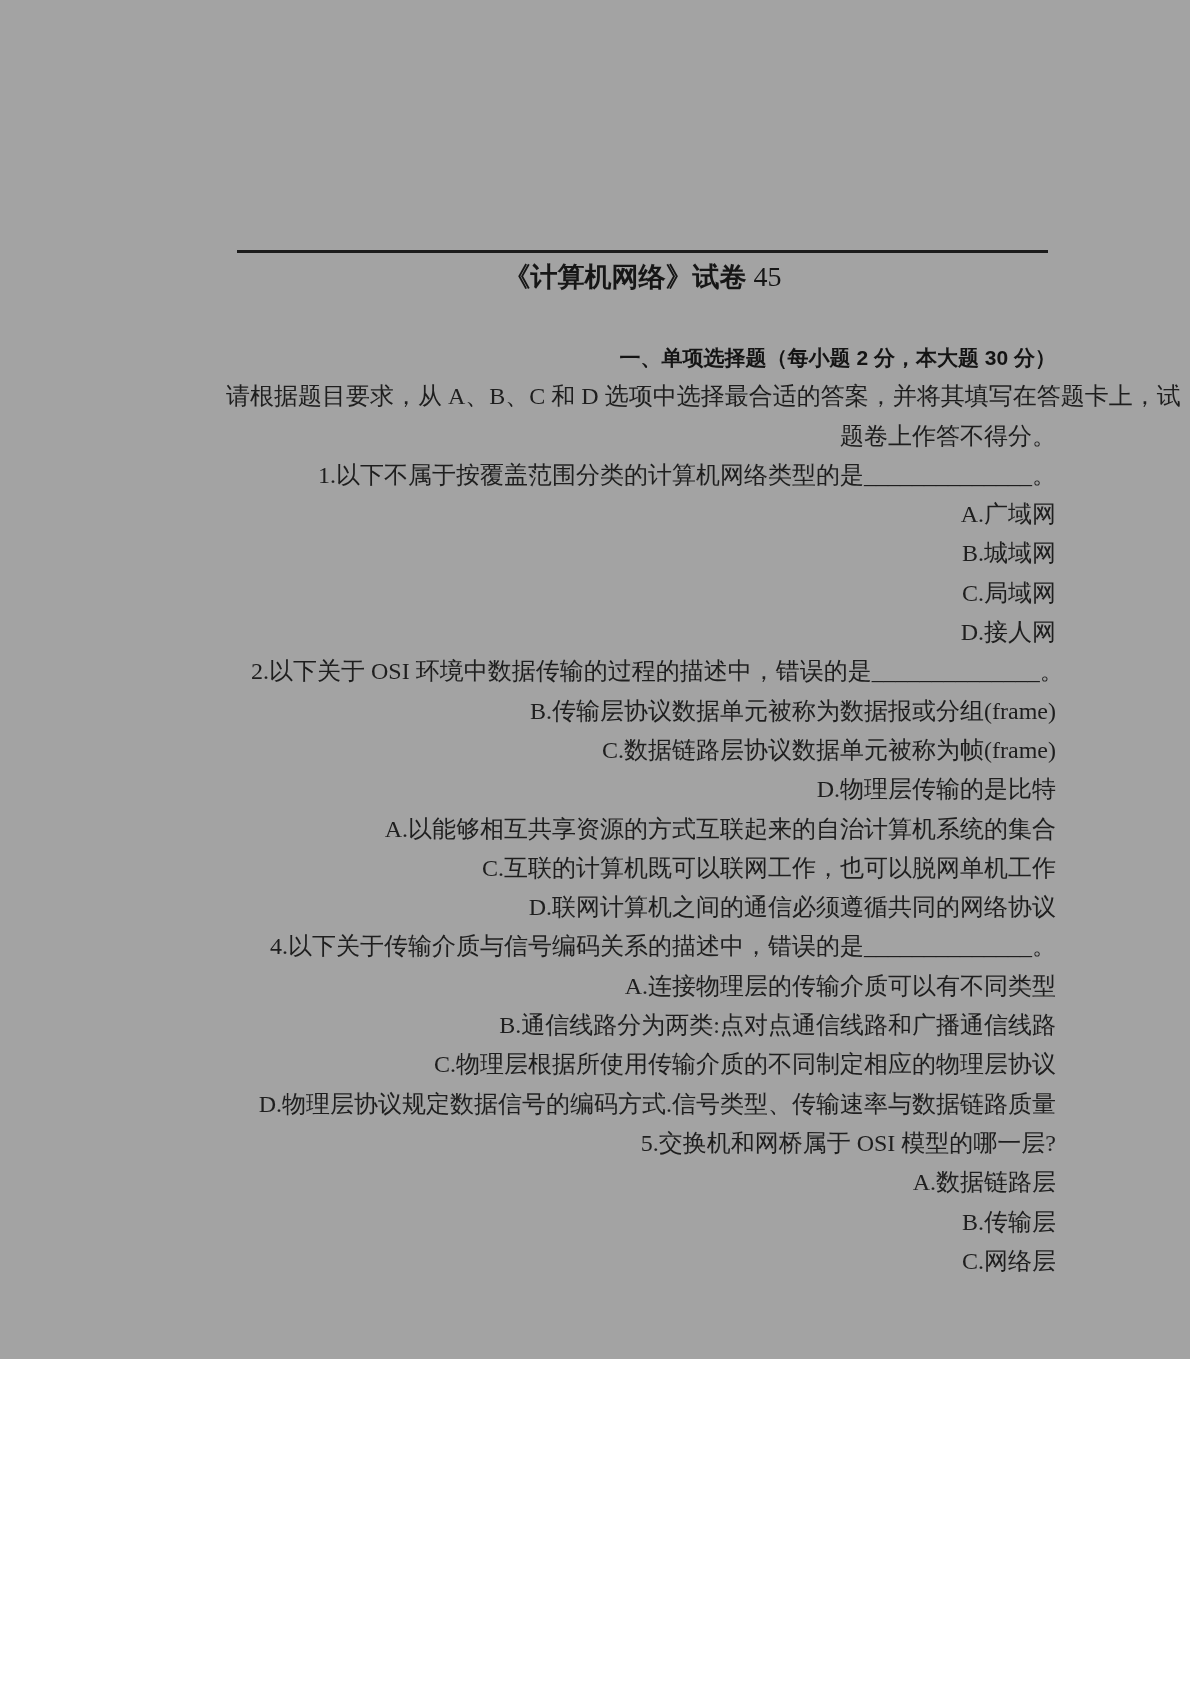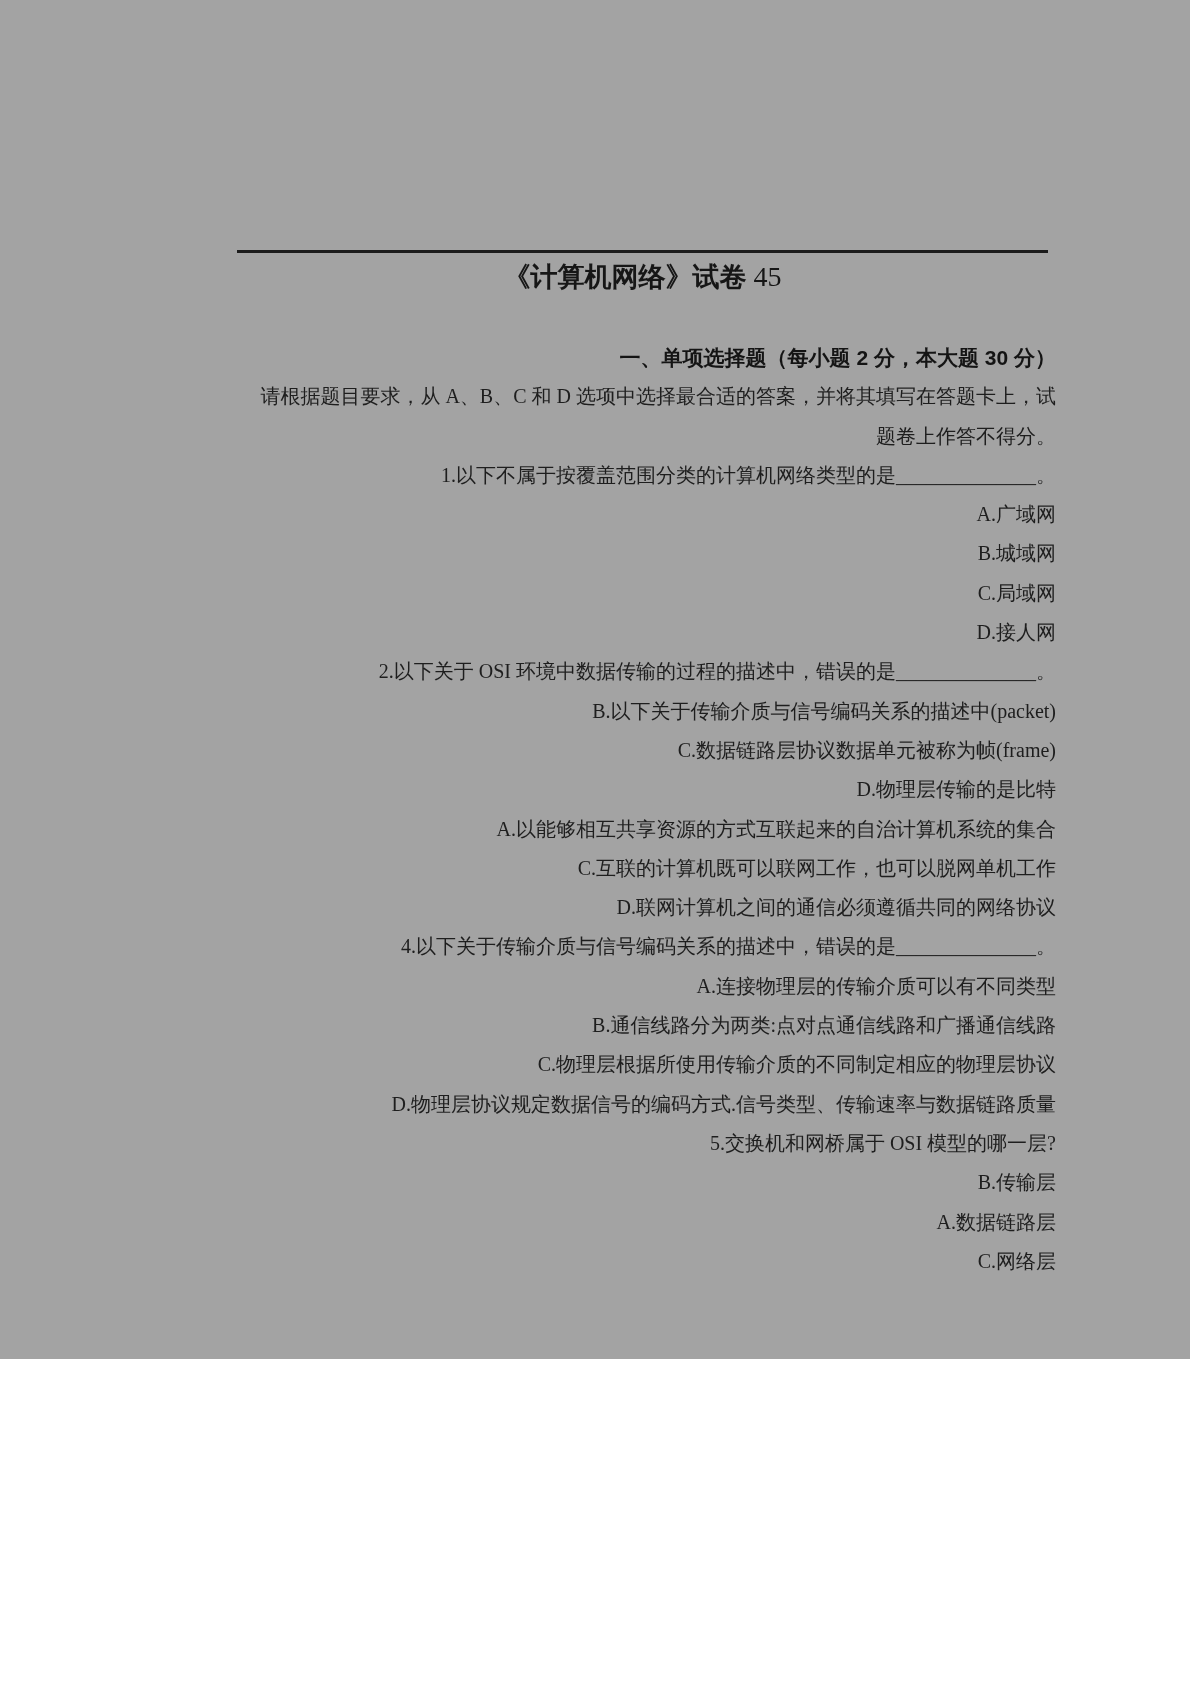--- a/index.html
+++ b/index.html
@@ -44,21 +44,21 @@
   .content {
     position: absolute;
     left: 226px;
     top: 338px;
     width: 830px;
     text-align: right;
   }
   .line {
     height: 39.3px;
     line-height: 39.3px;
-    font-size: 20px;
+    font-size: 24px;
     white-space: nowrap;
     color: #1e1e1e;
   }
   .line.heading {
     font-family: "Liberation Sans", sans-serif;
     font-weight: 700;
     font-size: 21px;
     color: #141414;
   }
   .line.indent { padding-left: 34px; }
@@ -82,33 +82,33 @@
     <div class="line">请根据题目要求，从 A、B、C 和 D 选项中选择最合适的答案，并将其填写在答题卡上，试</div>
     <div class="line indent">题卷上作答不得分。</div>
 
     <div class="line stem"><span class="marker">1.</span><span>以下不属于按覆盖范围分类的计算机网络类型的是______________。</span></div>
     <div class="line option"><span class="marker">A.</span><span>广域网</span></div>
     <div class="line option"><span class="marker">B.</span><span>城域网</span></div>
     <div class="line option"><span class="marker">C.</span><span>局域网</span></div>
     <div class="line option"><span class="marker">D.</span><span>接人网</span></div>
 
     <div class="line stem"><span class="marker">2.</span><span>以下关于 OSI 环境中数据传输的过程的描述中，错误的是______________。</span></div>
-    <div class="line option"><span class="marker">B.</span><span>以下关于传输介质与信号编码关系的描述中(packet)</span></div>
+    <div class="line option"><span class="marker">B.</span><span>传输层协议数据单元被称为数据报或分组(frame)</span></div>
     <div class="line option"><span class="marker">C.</span><span>数据链路层协议数据单元被称为帧(frame)</span></div>
     <div class="line option"><span class="marker">D.</span><span>物理层传输的是比特</span></div>
 
     <div class="line option"><span class="marker">A.</span><span>以能够相互共享资源的方式互联起来的自治计算机系统的集合</span></div>
     <div class="line option"><span class="marker">C.</span><span>互联的计算机既可以联网工作，也可以脱网单机工作</span></div>
     <div class="line option"><span class="marker">D.</span><span>联网计算机之间的通信必须遵循共同的网络协议</span></div>
 
     <div class="line stem"><span class="marker">4.</span><span>以下关于传输介质与信号编码关系的描述中，错误的是______________。</span></div>
     <div class="line option"><span class="marker">A.</span><span>连接物理层的传输介质可以有不同类型</span></div>
     <div class="line option"><span class="marker">B.</span><span>通信线路分为两类:点对点通信线路和广播通信线路</span></div>
     <div class="line option"><span class="marker">C.</span><span>物理层根据所使用传输介质的不同制定相应的物理层协议</span></div>
     <div class="line option"><span class="marker">D.</span><span>物理层协议规定数据信号的编码方式.信号类型、传输速率与数据链路质量</span></div>
 
     <div class="line stem"><span class="marker">5.</span><span>交换机和网桥属于 OSI 模型的哪一层?</span></div>
+    <div class="line option"><span class="marker">A.</span><span>数据链路层</span></div>
     <div class="line option"><span class="marker">B.</span><span>传输层</span></div>
-    <div class="line option"><span class="marker">A.</span><span>数据链路层</span></div>
     <div class="line option"><span class="marker">C.</span><span>网络层</span></div>
 
   </div>
 </div>
 
 </body></html>

